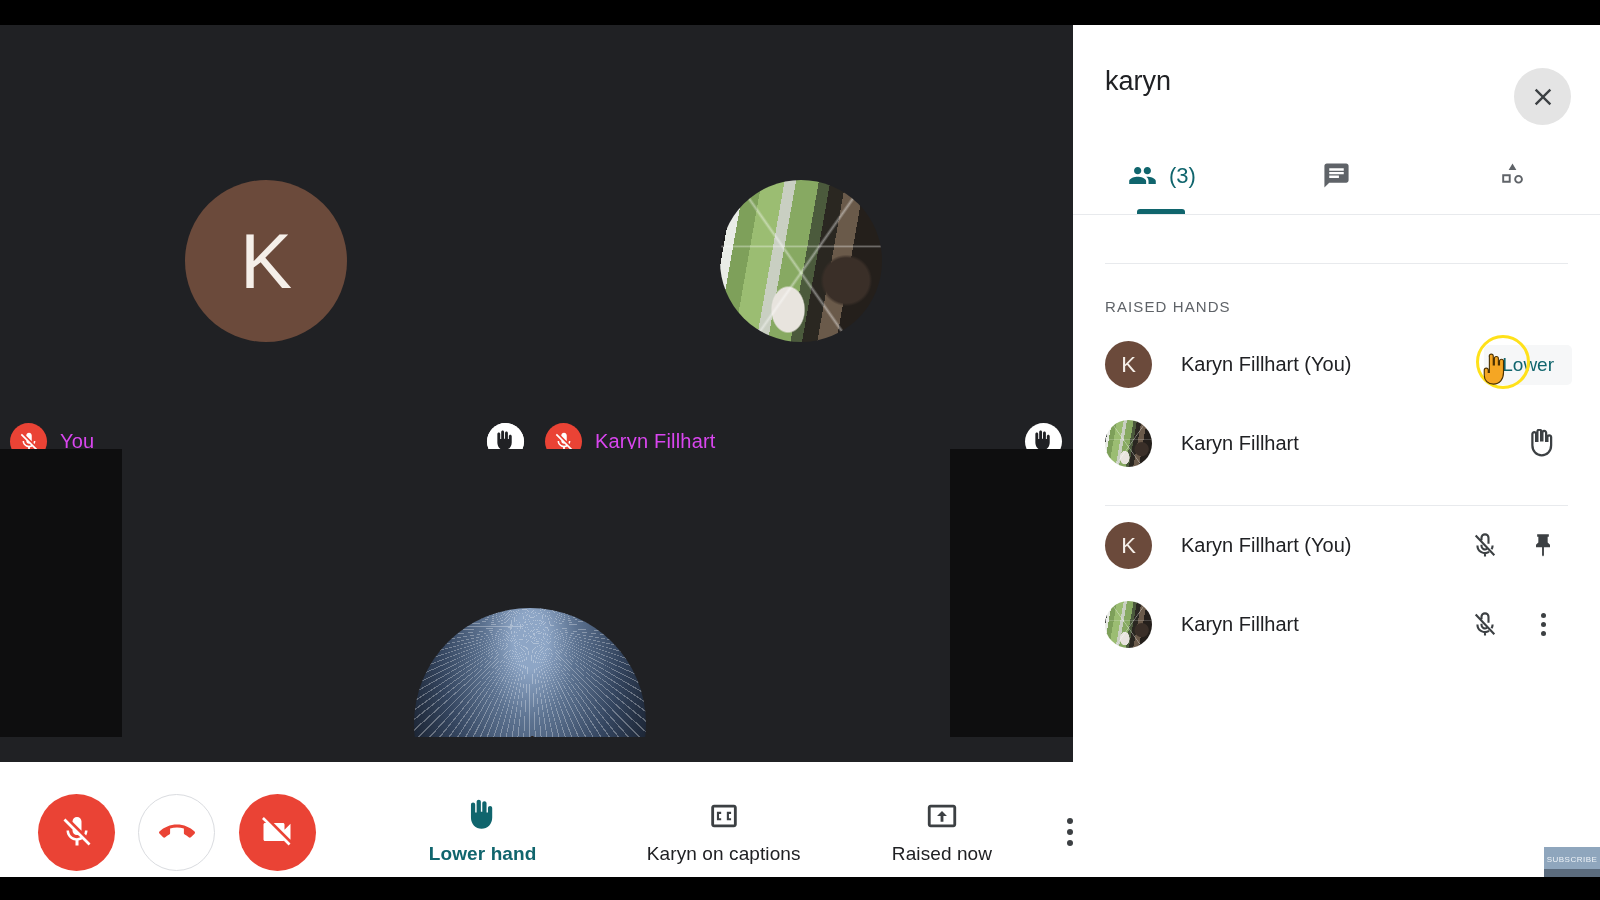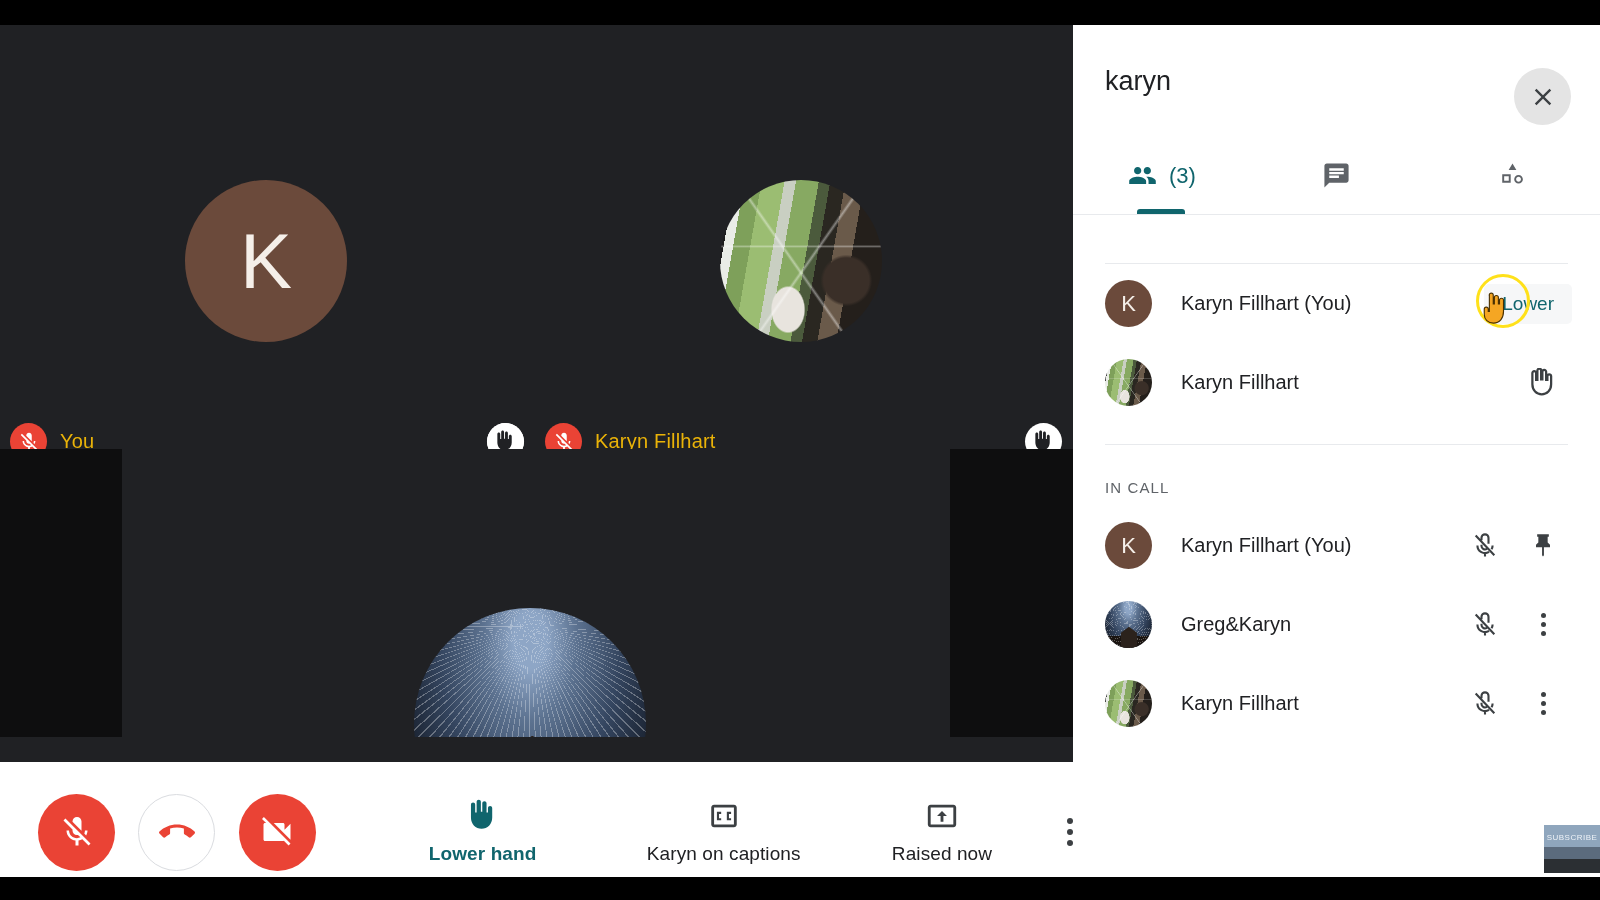--- a/index.html
+++ b/index.html
@@ -64,21 +64,21 @@
   }
   .photo-night::before {
     content:""; position:absolute; left:34%; top:55%; width:34%; height:45%;
     background:#2b221c; z-index:2;
     clip-path: polygon(0 28%, 50% 0, 100% 28%, 100% 100%, 0 100%);
   }
 
   
   .tile-label {
     position:absolute; display:flex; align-items:center; gap:13px;
-    color:#eab308; font-size:20px; letter-spacing:.2px;
+    color:#d946ef; font-size:20px; letter-spacing:.2px;
   }
   .mic-badge {
     width:37px; height:37px; border-radius:50%;
     background:#ea4335; display:flex; align-items:center; justify-content:center;
     flex:0 0 auto;
   }
   .mic-badge svg { width:22px; height:22px; fill:#fff; }
   .hand-badge {
     position:absolute; width:37px; height:37px; border-radius:50%;
     background:#fff; display:flex; align-items:center; justify-content:center;
@@ -189,21 +189,21 @@
     position:absolute; left:-8px; top:-10px; width:54px; height:54px;
     border:3px solid #ffe11a; border-radius:50%; pointer-events:none;
   }
   .cursor-hand {
     position:absolute; left:-6px; top:8px; width:30px; height:34px; pointer-events:none;
   }
 
   .hand-ico svg { width:30px; height:30px; fill:none; stroke:#3c4043; stroke-width:1.8; }
 
   .subscribe-wm {
-    position:absolute; right:0; top:800px; width:56px; height:48px;
+    position:absolute; right:0; top:822px; width:56px; height:48px;
     background:linear-gradient(#8fa6bd 0 45%, #5b6b7d 45% 70%, #2b2f33 70% 100%);
     display:flex; align-items:flex-start; justify-content:center; overflow:hidden;
   }
   .subscribe-wm span { color:#eef3f8; font-size:8px; letter-spacing:.5px; margin-top:8px; }
 </style>
 </head>
 <body>
 
 <div id="root">
 
@@ -349,20 +349,21 @@
             <path d="M12 2l3.2 5.5H8.8L12 2zm-8.5 9h7v7h-7v-7zm1.6 1.6v3.8h3.8v-3.8H5.1zM17 11.5c-2 0-3.6 1.6-3.6 3.6S15 18.7 17 18.7s3.6-1.6 3.6-3.6-1.6-3.6-3.6-3.6zm0 1.6c1.1 0 2 .9 2 2s-.9 2-2 2-2-.9-2-2 .9-2 2-2z"></path>
           </svg>
       </div>
     </div>
 
     <div class="quick-actions">
     </div>
 
     <div class="divider"></div>
 
+    <div class="section-title">Raised hands</div>
 
     <div class="prow">
       <div class="pav" style="background:#6b4a3b;">
         <span class="ini">K</span>
       </div>
       <span class="pname">Karyn Fillhart (You)</span>
       <div class="pact">
         <div style="position:relative;">
           <button class="lower-btn">Lower</button>
           <span class="hl-ring"></span>
@@ -382,77 +383,58 @@
         <span class="icon-btn hand-ico">
           <svg viewBox="0 0 24 24">
               <path d="M13 1.5c-.83 0-1.5.67-1.5 1.5v6h-1V2c0-.83-.67-1.5-1.5-1.5S7.5 1.17 7.5 2v7.5h-1V4c0-.83-.67-1.5-1.5-1.5S3.5 3.17 3.5 4v9c0 4.7 3.3 8 7.5 8 4.2 0 7.5-3.3 7.5-8V6.5c0-.83-.67-1.5-1.5-1.5s-1.5.67-1.5 1.5v3h-1V3c0-.83-.67-1.5-1.5-1.5z"></path>
             </svg>
         </span>
       </div>
     </div>
 
     <div class="divider" style="margin-top:22px;"></div>
 
-    <div class="section-title">In call</div>
 
     <div class="prow">
       <div class="pav" style="background:#6b4a3b;">
         <span class="ini">K</span>
       </div>
       <span class="pname">Karyn Fillhart (You)</span>
       <div class="pact">
         <button class="icon-btn">
           <svg viewBox="0 0 24 24">
               <path d="M15 10V5a3 3 0 0 0-6 0v2M9 11v1a3 3 0 0 0 4.6 2.5M5.5 11.5a6.5 6.5 0 0 0 10 5.5M18.5 11.5a6.4 6.4 0 0 1-.9 3.3M12 18.5V21M4 3l16 17"></path>
             </svg>
         </button>
         <button class="icon-btn filled">
           <svg viewBox="0 0 24 24">
               <path d="M16 9V4h1V2H7v2h1v5l-2 2v2h5.2v7l.8 1 .8-1v-7H18v-2l-2-2z"></path>
             </svg>
         </button>
       </div>
     </div>
 
+
     <div class="prow">
-      <div class="pav photo-night"></div>
-      <span class="pname">Greg&amp;Karyn</span>
+      <div class="pav photo-window"></div>
+      <span class="pname">Karyn Fillhart</span>
       <div class="pact">
         <button class="icon-btn">
           <svg viewBox="0 0 24 24">
               <path d="M15 10V5a3 3 0 0 0-6 0v2M9 11v1a3 3 0 0 0 4.6 2.5M5.5 11.5a6.5 6.5 0 0 0 10 5.5M18.5 11.5a6.4 6.4 0 0 1-.9 3.3M12 18.5V21M4 3l16 17"></path>
             </svg>
         </button>
         <button class="icon-btn">
           <span class="dots">
               <i></i>
               <i></i>
               <i></i>
             </span>
         </button>
       </div>
     </div>
 
-    <div class="prow">
-      <div class="pav photo-window"></div>
-      <span class="pname">Karyn Fillhart</span>
-      <div class="pact">
-        <button class="icon-btn">
-          <svg viewBox="0 0 24 24">
-              <path d="M15 10V5a3 3 0 0 0-6 0v2M9 11v1a3 3 0 0 0 4.6 2.5M5.5 11.5a6.5 6.5 0 0 0 10 5.5M18.5 11.5a6.4 6.4 0 0 1-.9 3.3M12 18.5V21M4 3l16 17"></path>
-            </svg>
-        </button>
-        <button class="icon-btn">
-          <span class="dots">
-              <i></i>
-              <i></i>
-              <i></i>
-            </span>
-        </button>
-      </div>
-    </div>
-
     <div class="subscribe-wm">
       <span>SUBSCRIBE</span>
     </div>
   </div>
 
 </div>
 
 </body></html>

